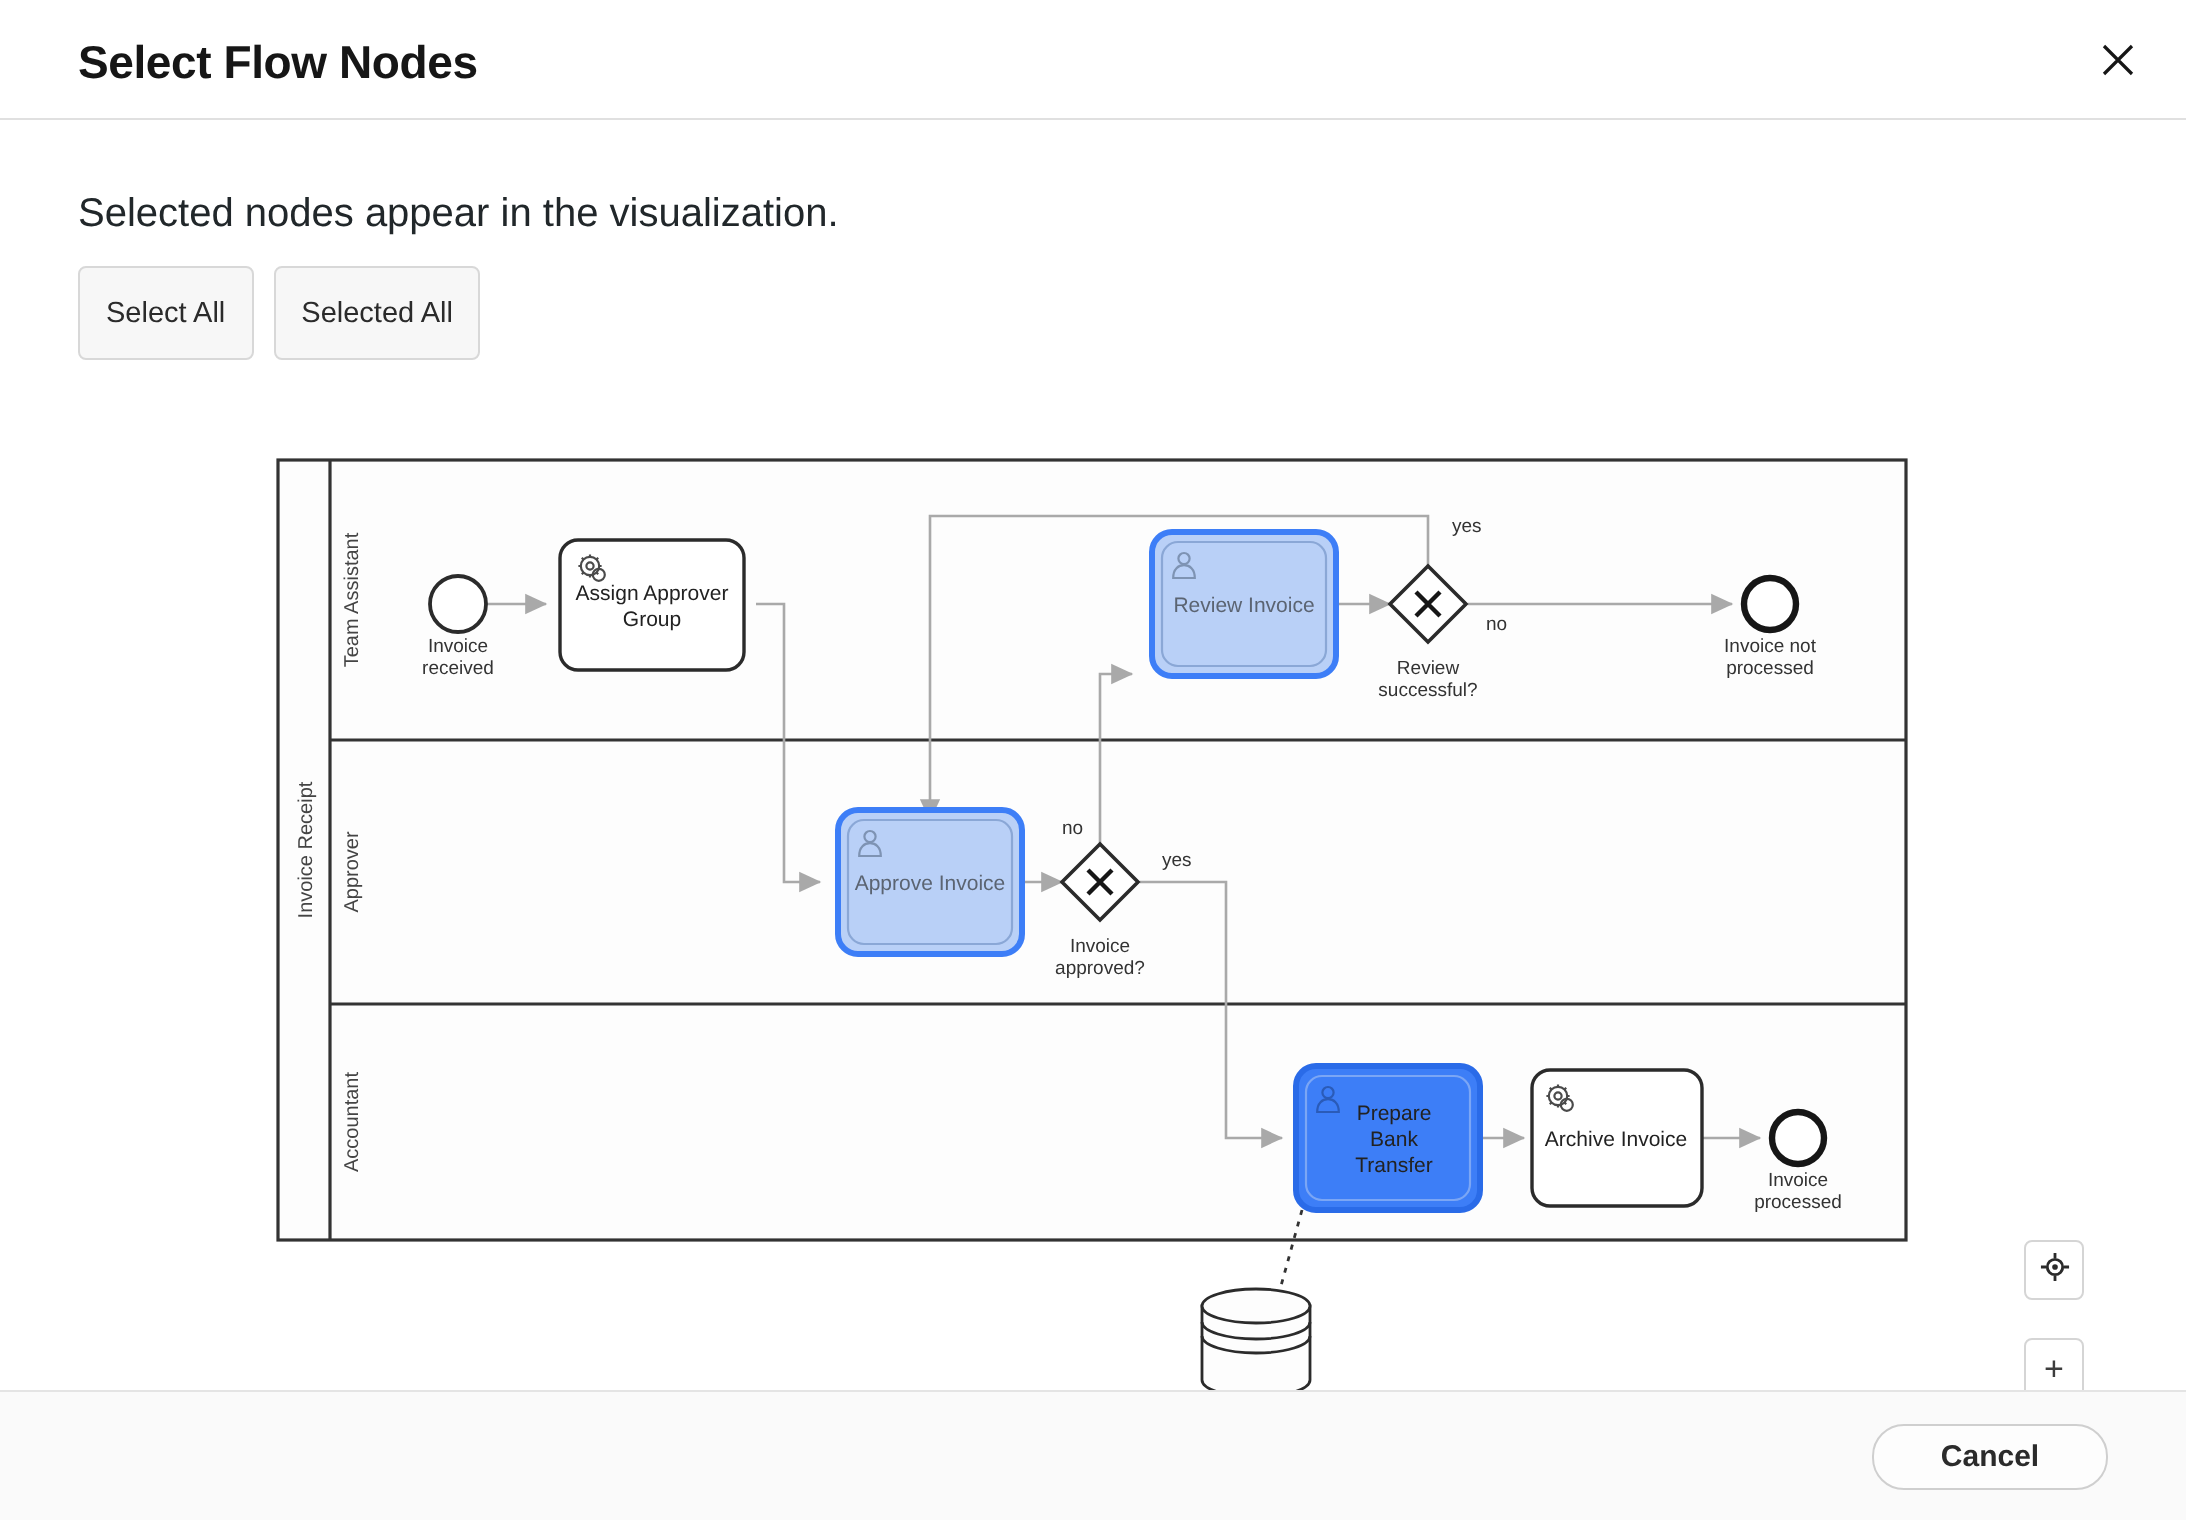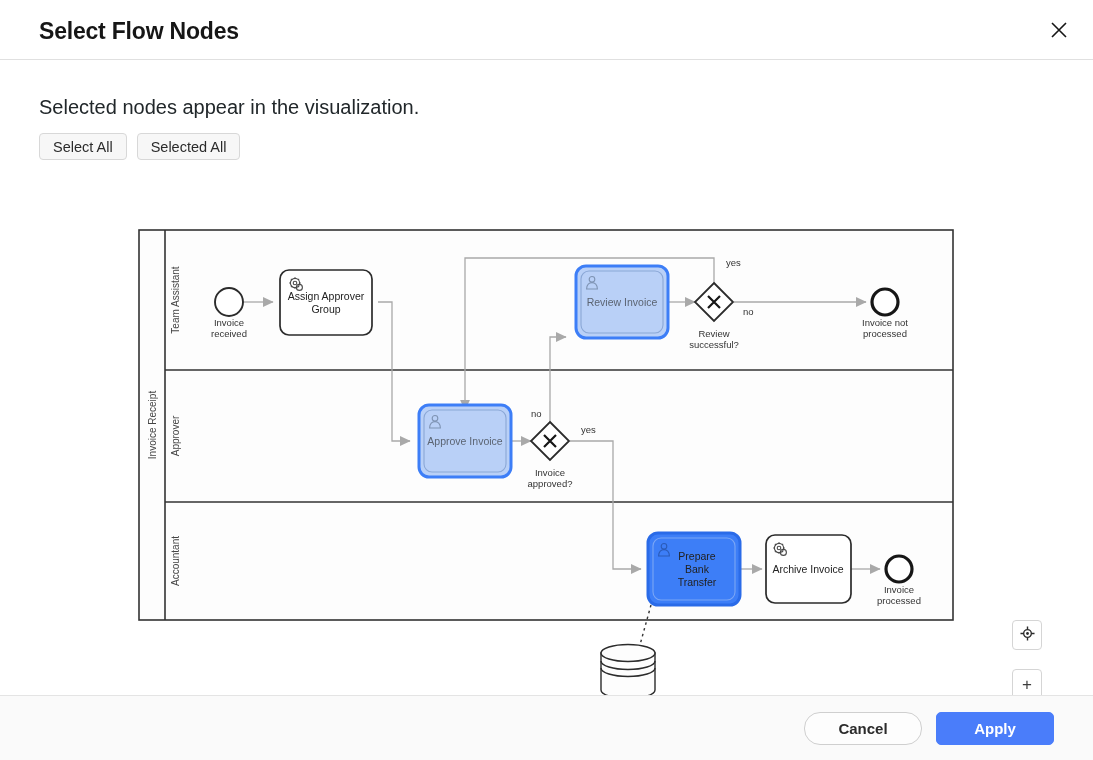--- a/index.html
+++ b/index.html
@@ -37,21 +37,21 @@
   .modal-body{
     position:absolute; left:0; top:60px; width:1093px; height:635px;
     background:#fff;
   }
   .body-desc{
     position:absolute; left:39px; top:36px;
     font-size:20px; color:#21272a;
   }
   .btn-row{ position:absolute; left:39px; top:73px; display:flex; gap:10px; }
   .ghost-btn{
-    height:27px; padding:0 13px;
+    height:47px; padding:0 13px;
     background:#f7f7f7;
     border:1px solid #d8d8d8;
     border-radius:4px;
     font-family:"Liberation Sans", sans-serif;
     font-size:14.5px; color:#2b2b2b;
     cursor:pointer;
     display:flex; align-items:center;
   }
 
   
@@ -304,15 +304,14 @@
       </div>
       <div class="zc-btn zc-plus">+</div>
       <div class="zc-btn zc-minus">−</div>
     </div>
   </div>
 </div>
 
 <div class="modal-footer">
   <div class="footer-actions">
     <button class="btn-cancel">Cancel</button>
-    <button class="btn-apply">Apply</button>
   </div>
 </div>
 
 </body></html>

